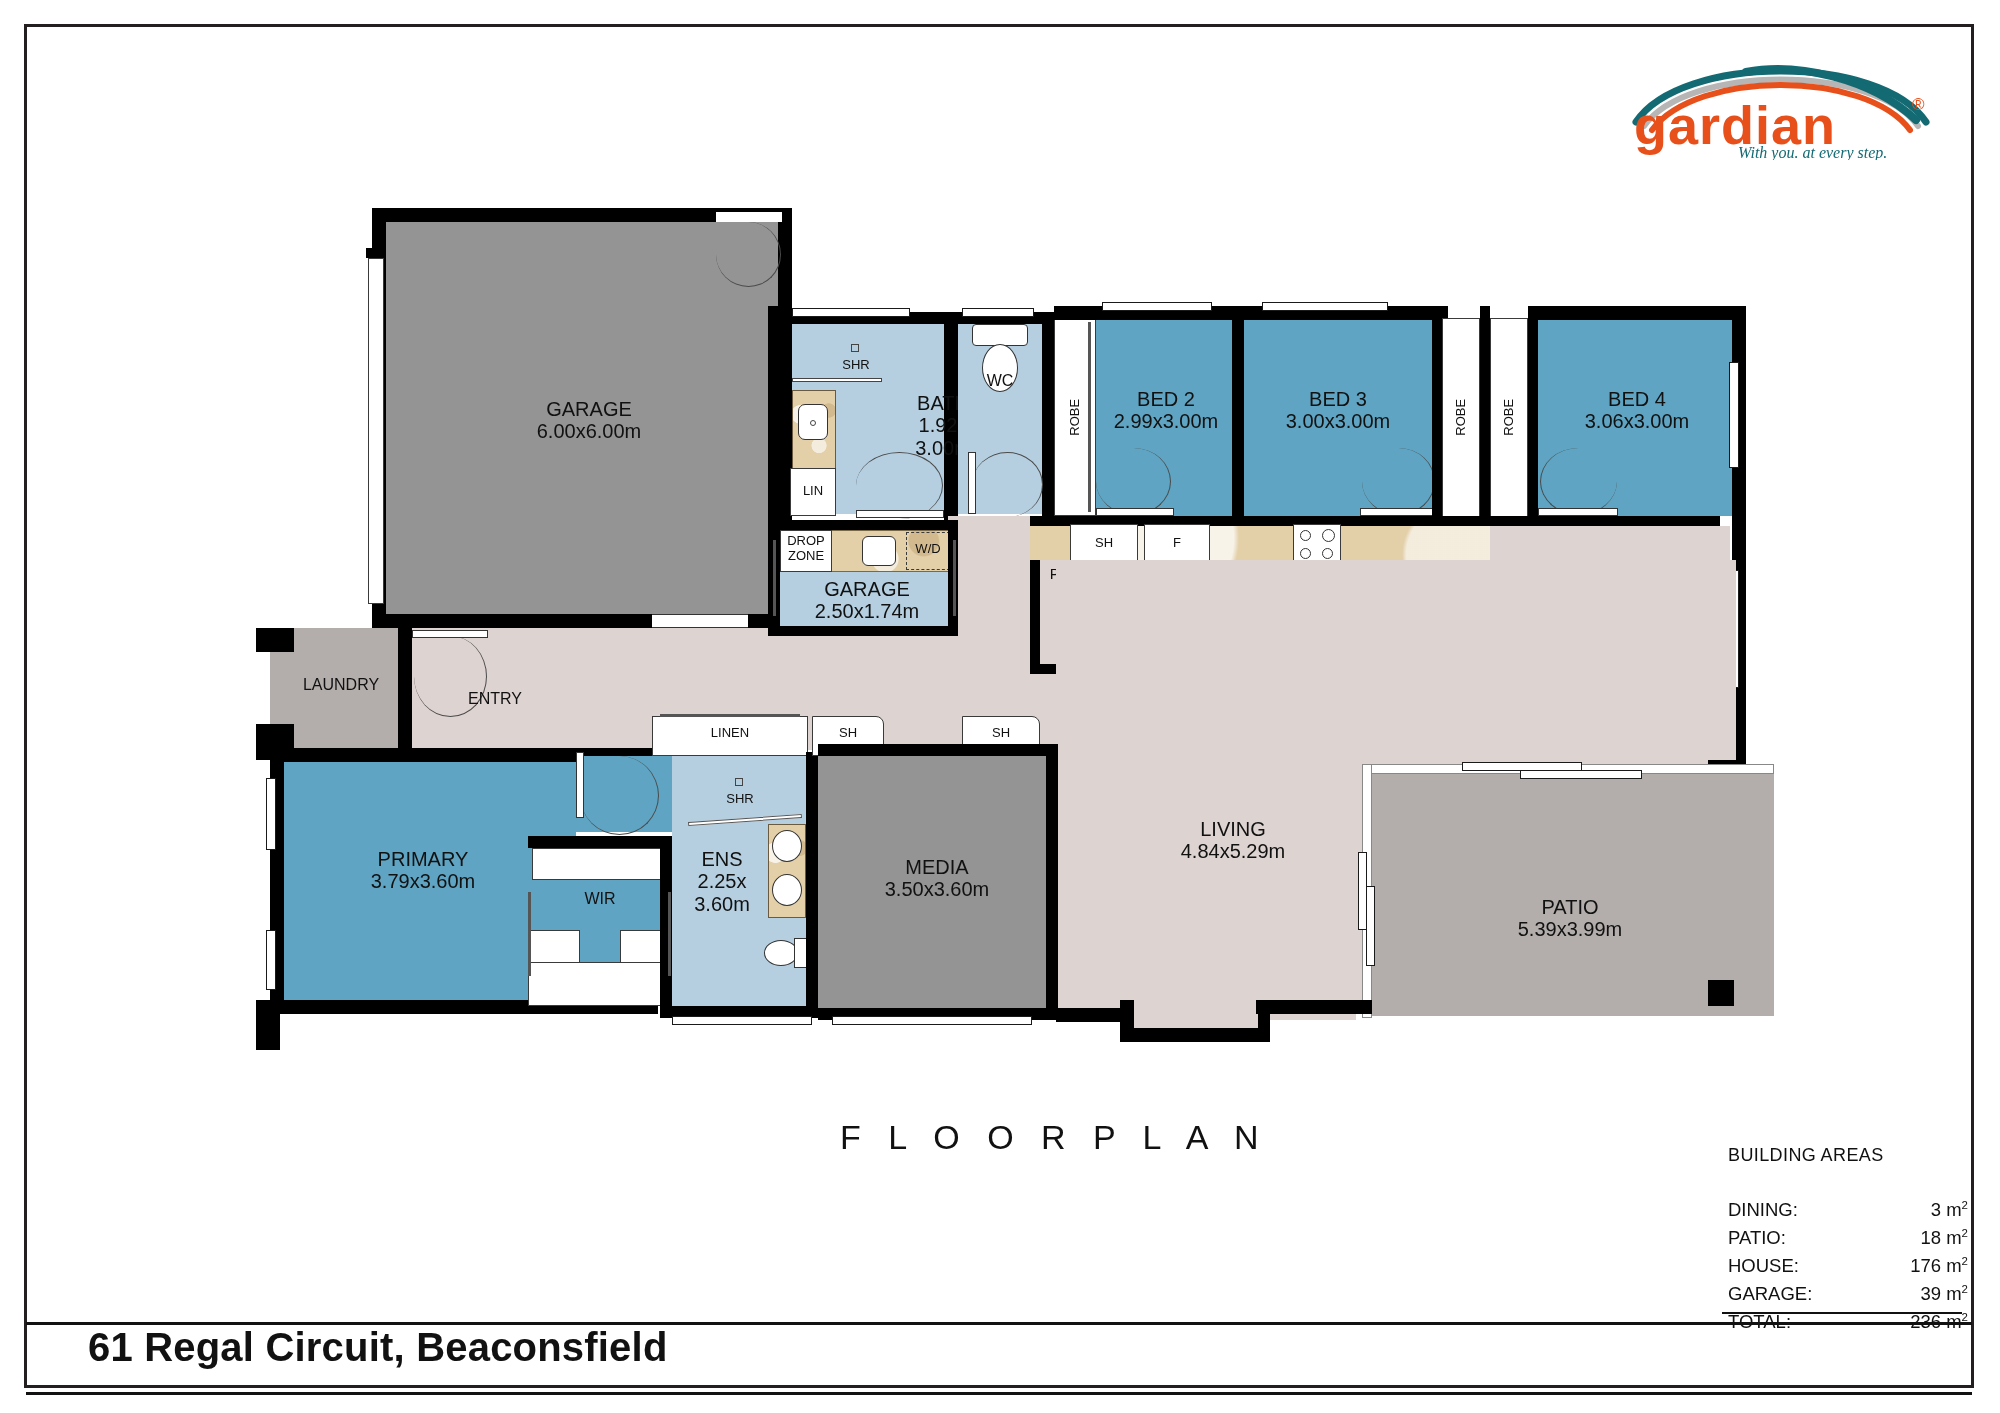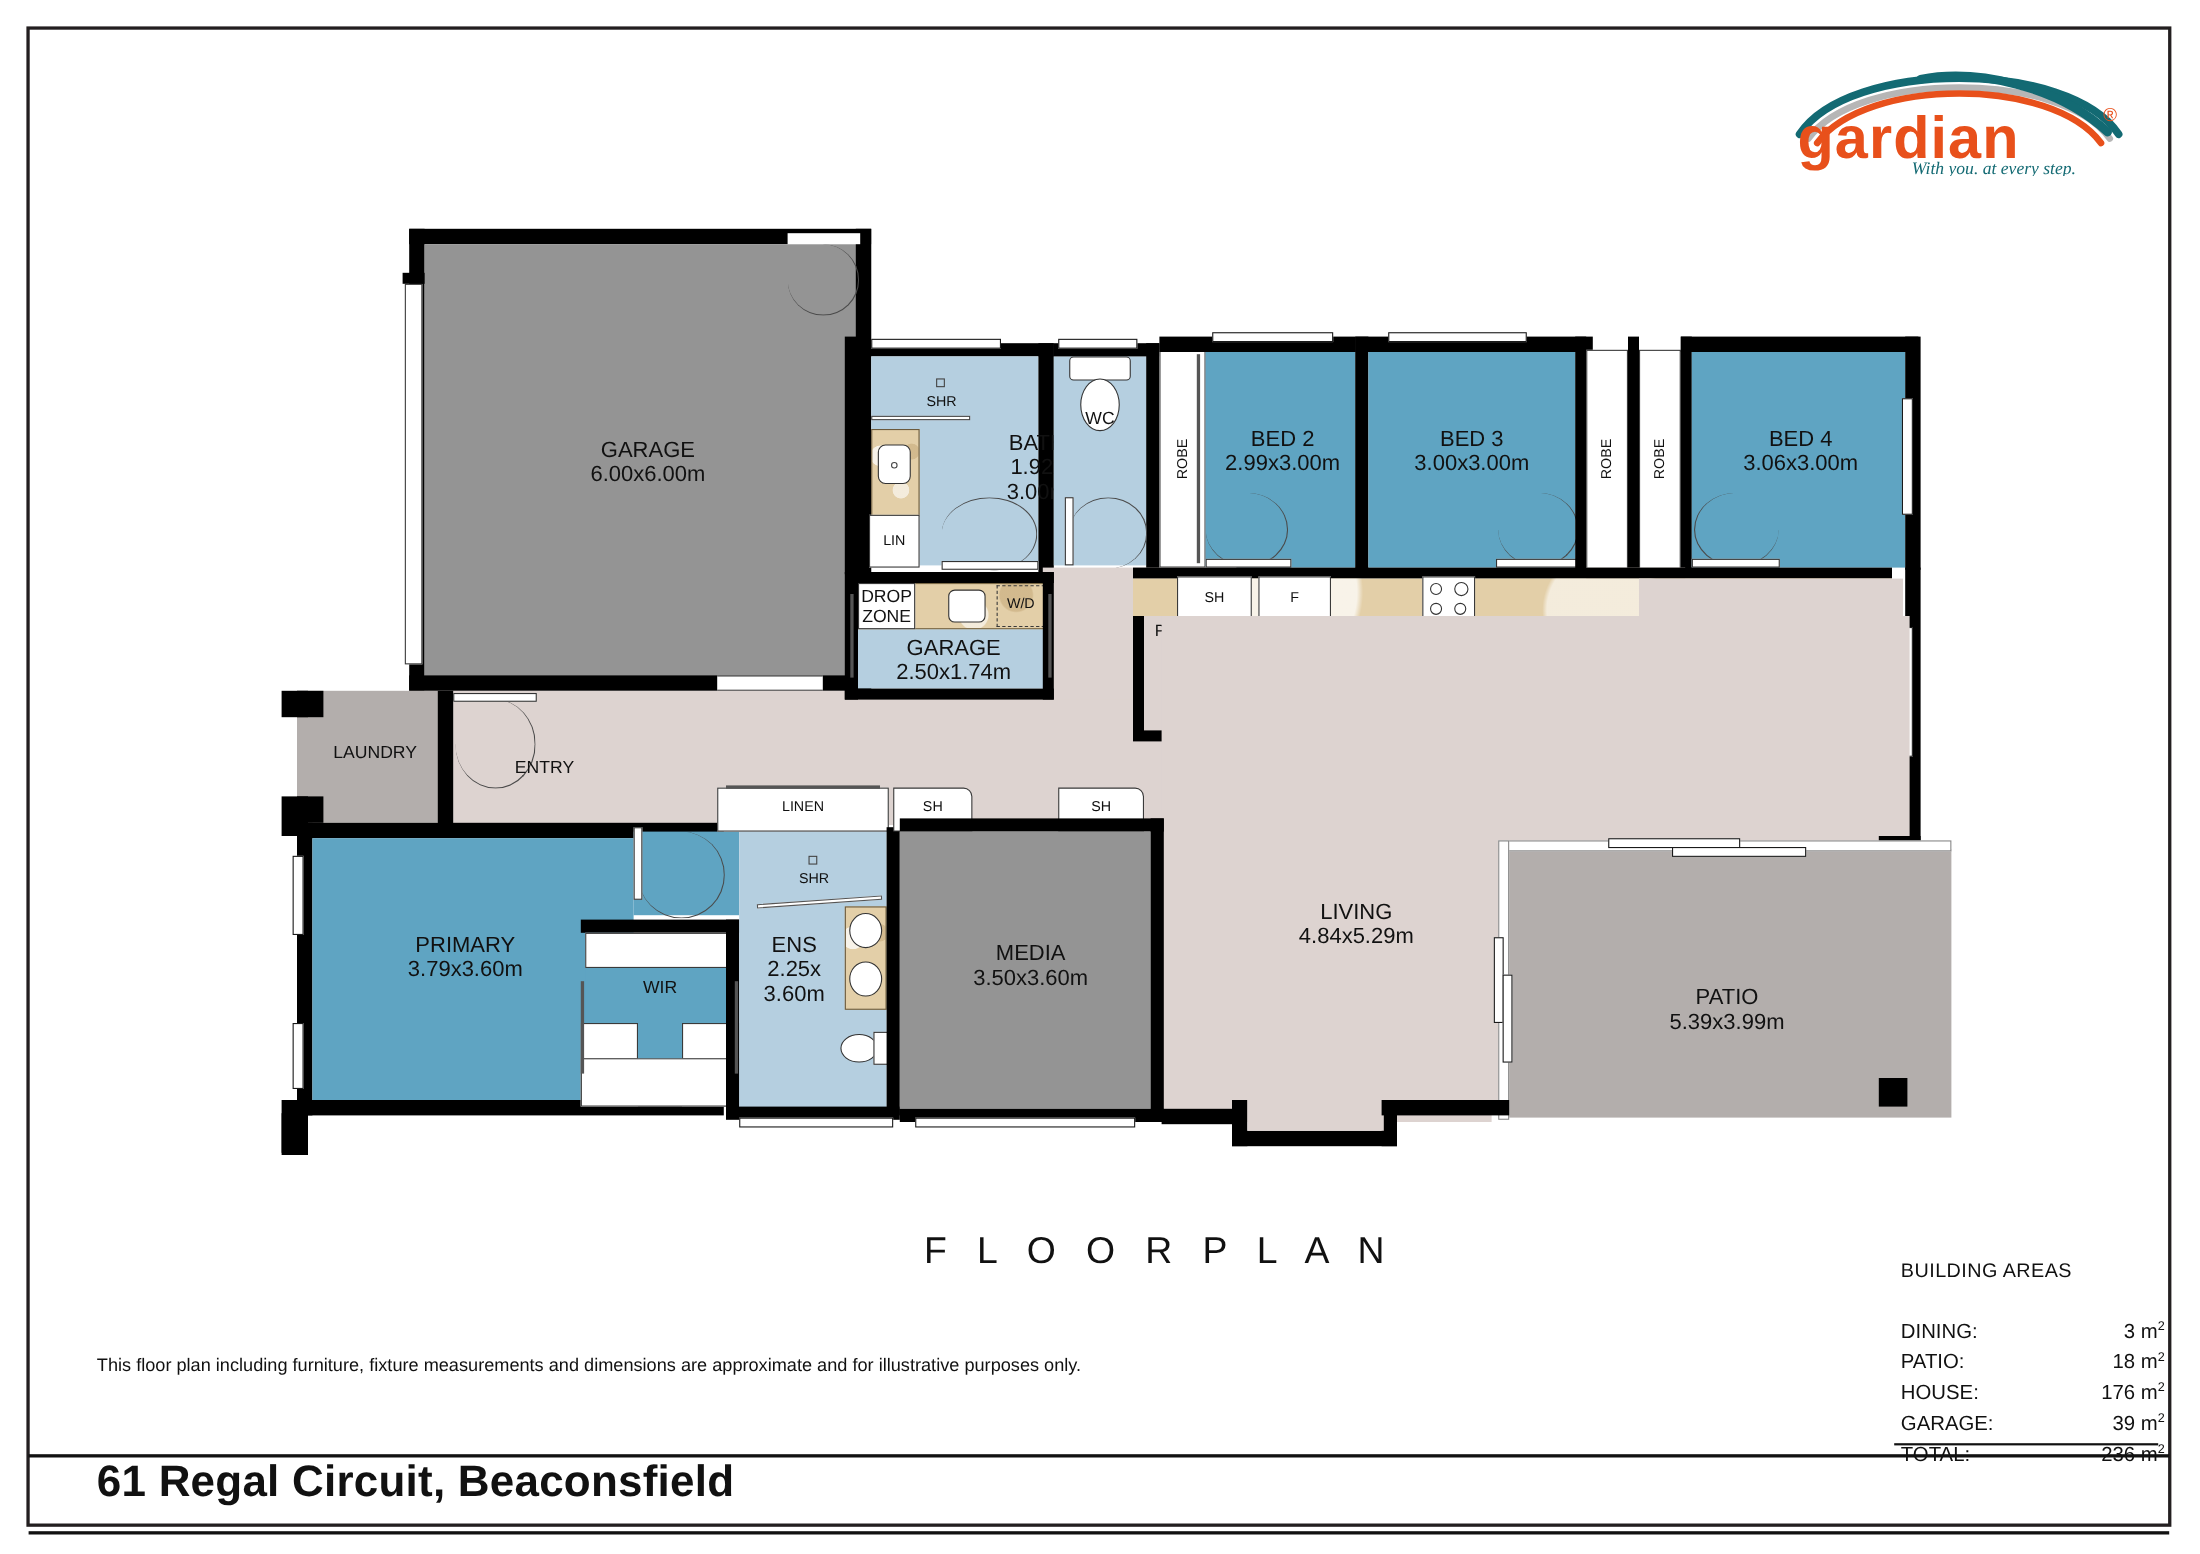--- a/index.html
+++ b/index.html
@@ -194,21 +194,21 @@
   </div>
 
   <div class="r f-floor" style="left:948px;top:516px;width:176px;height:120px;"></div>
   <div class="r f-floor" style="left:1442px;top:516px;width:90px;height:110px;"></div>
 
   <div class="r f-wall" style="left:778px;top:520px;width:180px;height:10px;"></div>
   <div class="r f-wall" style="left:768px;top:520px;width:12px;height:116px;"></div>
   <div class="r f-wet" style="left:780px;top:530px;width:170px;height:96px;"></div>
   <div class="r bench-tex" style="left:780px;top:530px;width:170px;height:42px;border:1.1px solid #7a6946;"></div>
   <div class="r ob" style="left:780px;top:530px;width:52px;height:42px;"></div>
-  <div class="lbl tiny wrap" style="left:780px;top:534px;width:52px;font-size:16px;">
+  <div class="lbl tiny wrap" style="left:780px;top:534px;width:52px;font-size:13px;">
     <span>DROP</span><br><span>ZONE</span>
   </div>
   <div class="r" style="left:862px;top:536px;width:34px;height:30px;background:#fff;border:1.4px solid #333;border-radius:6px;"></div>
   <div class="r ob" style="left:906px;top:532px;width:44px;height:38px;border-style:dashed;background:transparent;"></div>
   <div class="lbl tiny" style="left:906px;top:542px;width:44px;">W/D</div>
   <div class="r f-wall" style="left:768px;top:626px;width:190px;height:10px;"></div>
   <div class="r f-wall" style="left:948px;top:520px;width:10px;height:116px;"></div>
   <div class="r winline" style="left:773px;top:540px;width:3px;height:76px;"></div>
   <div class="r winline" style="left:953px;top:540px;width:3px;height:76px;"></div>
   <div class="lbl room" style="left:784px;top:578px;width:166px;">
@@ -349,21 +349,20 @@
   <div class="r f-wall" style="left:1120px;top:1028px;width:150px;height:14px;"></div>
   <div class="r f-wall" style="left:1256px;top:1000px;width:14px;height:42px;"></div>
   <div class="r f-floor" style="left:1134px;top:1000px;width:124px;height:28px;"></div>
   <div class="r f-wall" style="left:1256px;top:1000px;width:116px;height:14px;"></div>
 
 </div>
 
 <div class="fp-title">F L O O R   P L A N</div>
 
 <div class="disclaimer">
-  <div>This floor plan including furniture, fixture measurements and dimensions are approximate and for illustrative purposes only.</div>
 </div>
 
 <div class="ba-title">BUILDING AREAS</div>
 <div class="ba-table">
   <div class="row">
     <span class="k">DINING:</span>
     <span class="v"><span>3 m</span><sup>2</sup></span>
   </div>
   <div class="row">
     <span class="k">PATIO:</span>

